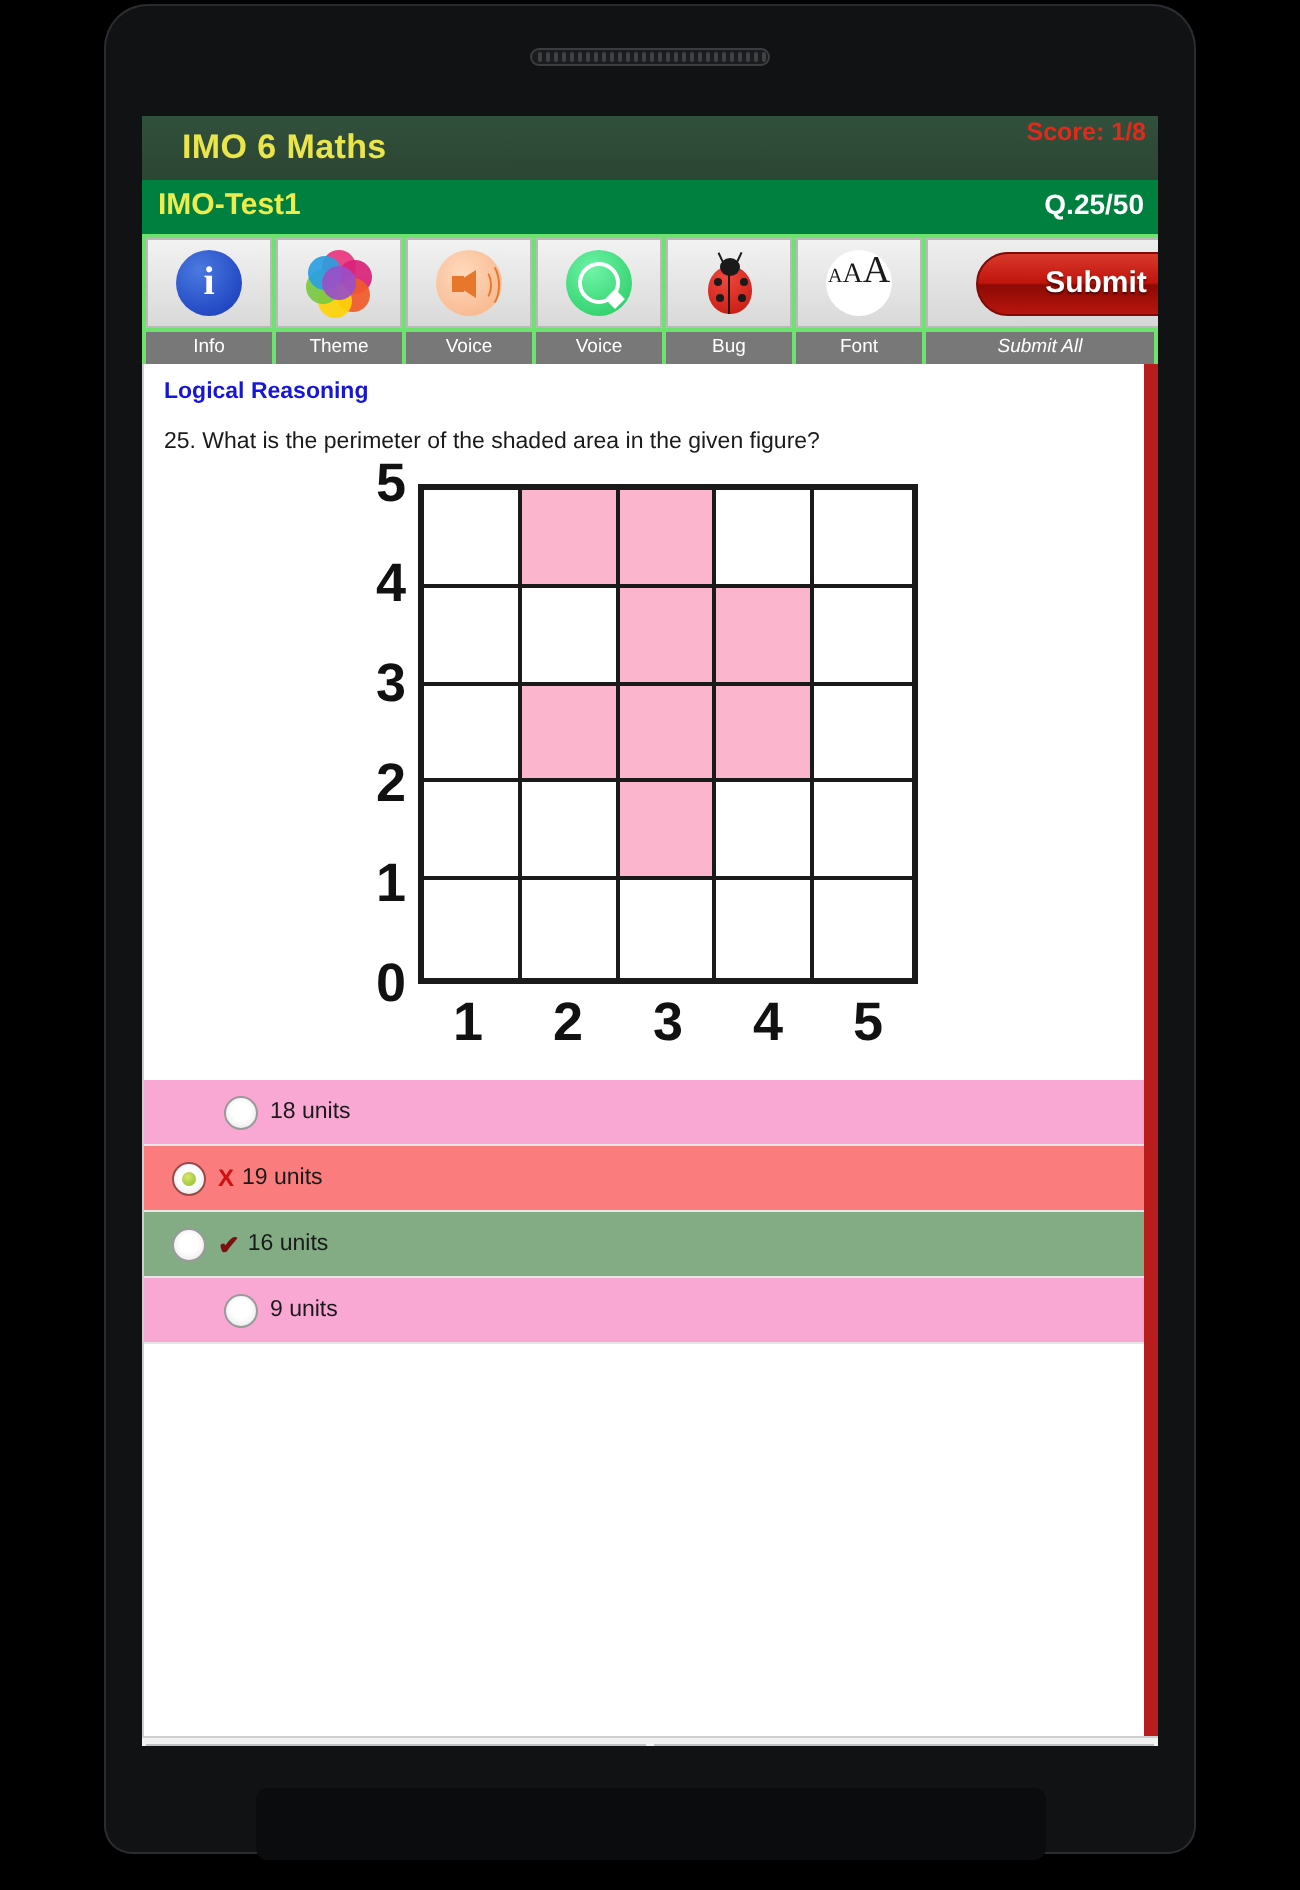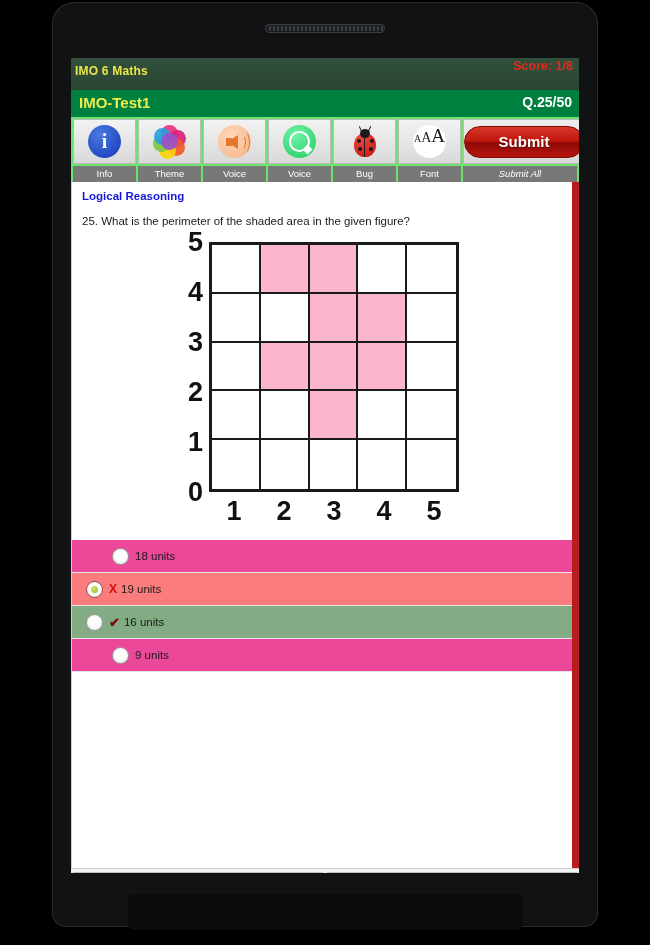--- a/index.html
+++ b/index.html
@@ -64,22 +64,22 @@
 
   
   .hdr-top {
     position: relative;
     height: 32px;
     background: #2f4a38;
     background: linear-gradient(#31503b, #2b4633);
   }
   .hdr-top .title {
     position: absolute;
-    left: 4px; top: 6px;
-    font-size: 12px;
+    left: 20px; top: 6px;
+    font-size: 17px;
     font-weight: bold;
     color: #e9e54a;
     letter-spacing: .2px;
   }
   .hdr-top .score {
     position: absolute;
     right: 6px; top: 1px;
     font-size: 12.5px;
     font-weight: bold;
     color: #e02b1c;
@@ -122,20 +122,21 @@
     background: linear-gradient(#f2f2f2, #d9d9d9);
     border: 1px solid #b9b9b9;
     box-sizing: border-box;
     display: flex;
     align-items: center;
     justify-content: center;
   }
   .tb-btn.submit {
     flex: 1 1 auto;
     background: linear-gradient(#eeeeee, #d7d7d7);
+    padding-left: 24px;
   }
   .labels {
     position: relative;
     height: 16px;
     background: #6ee26e;
     display: flex;
     padding: 0 1px;
     box-sizing: border-box;
   }
   .lbl {
@@ -320,21 +321,21 @@
   }
   .opt {
     position: relative;
     height: 33px;
     display: flex;
     align-items: center;
     padding-left: 14px;
     box-sizing: border-box;
     border-bottom: 1px solid #e6e6e6;
   }
-  .opt.plain { background: #ec4899; padding-left: 40px; }
+  .opt.plain { background: #f9a8d4; padding-left: 40px; }
   .opt.wrong { background: #fb7c7c; }
   .opt.right { background: #83ab84; }
   .radio {
     width: 17px; height: 17px; border-radius: 50%;
     border: 1px solid #9a9a9a;
     background: radial-gradient(circle at 50% 45%, #ffffff 40%, #e2e2e2 100%);
     box-sizing: border-box;
     display: flex; align-items: center; justify-content: center;
     flex: 0 0 auto;
     margin-right: 6px;

